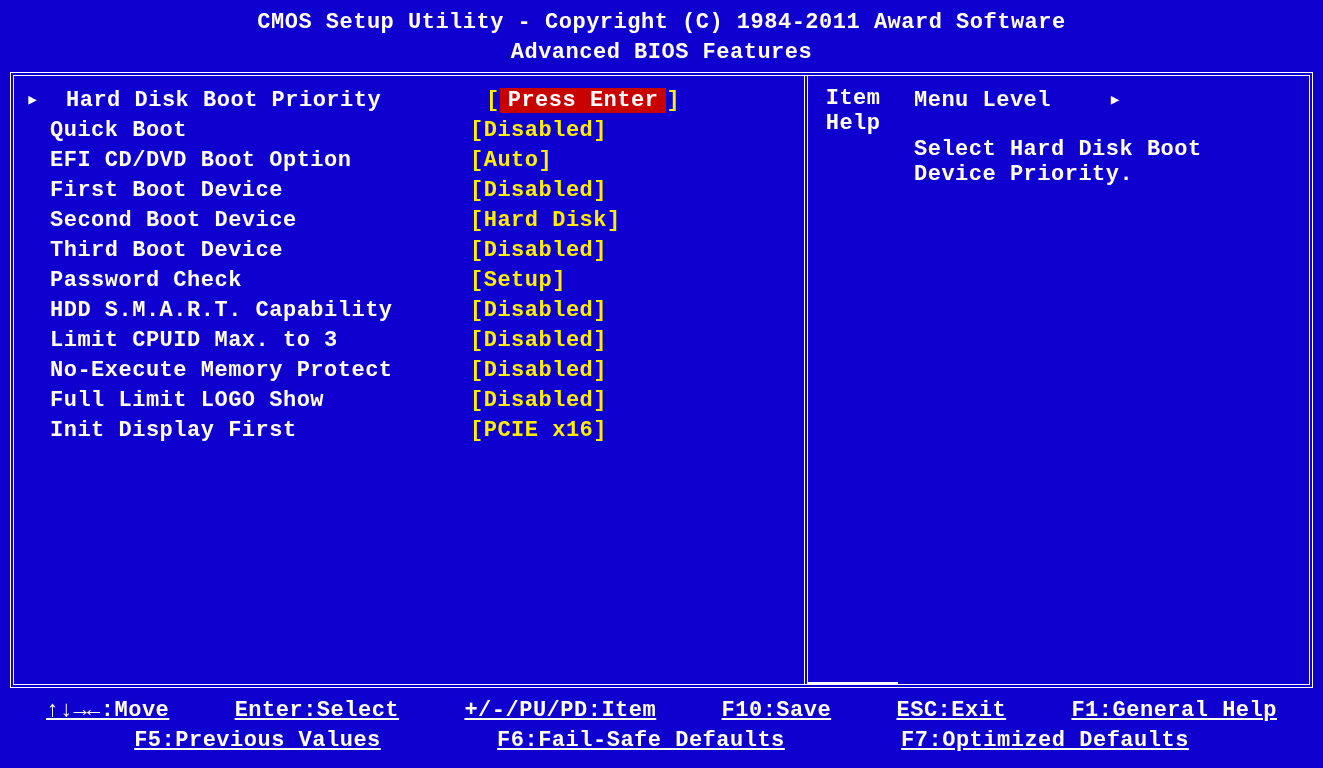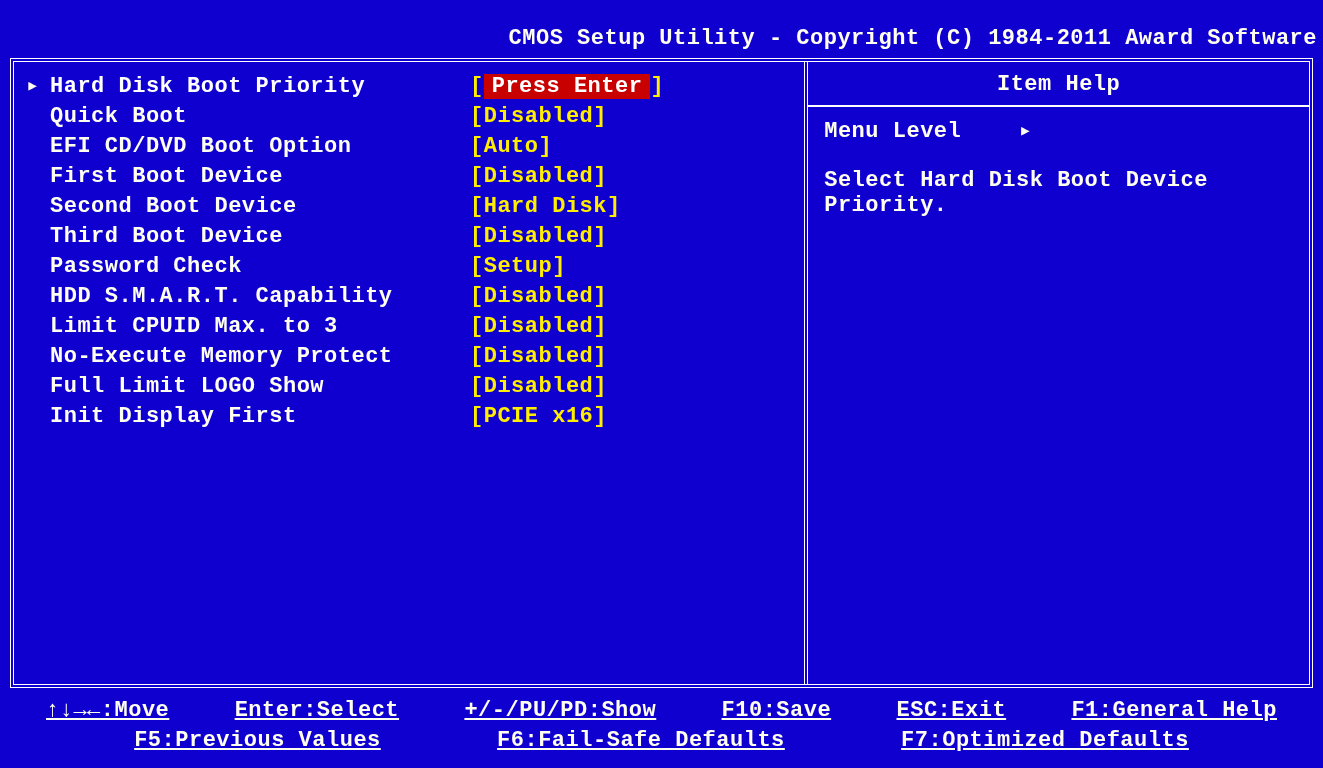--- a/index.html
+++ b/index.html
@@ -12,39 +12,38 @@
     color: #fffff0;
     overflow: hidden;
     letter-spacing: 0.5px;
   }
   .screen {
     width: 100%; height: 100%;
     display: flex; flex-direction: column;
     padding: 6px;
   }
   .header {
-    text-align: right;
+    text-align: center;
     line-height: 30px;
     padding: 2px 0 2px 0;
-    margin-top: 16px;
   }
   .boxframe {
     flex: 1;
     border: 4px double #ffffff;
     margin: 2px 4px 6px 4px;
     display: flex;
   }
   .leftpane {
     flex: 1.55;
     border-right: 4px double #ffffff;
     padding: 10px 8px 10px 6px;
   }
   .rightpane {
     flex: 1;
-    display: flex; flex-direction: column;
+    display: flex; 
   }
   .helptitle {
     text-align: center;
     padding: 10px 0 8px 0;
     border-bottom: 2px solid #ffffff;
   }
   .helpbody {
     padding: 10px 16px;
   }
   .menulvl {
@@ -54,37 +53,38 @@
   .row {
     display: flex;
     line-height: 30px;
     white-space: pre;
   }
   .row .cursor-col { width: 30px; text-align: left; padding-left:6px;}
   .row .label-col { width: 420px; }
   .row .val-col { }
   .brk { color: #ffee00; } 
   .val { color: #ffee00; }
-  .sel .label-col { color: #ffffff; }
+  .sel .label-col { color: #ffffff; margin-left: 16px; }
   .sel .val { background: #c80000; color: #ffffff; padding: 0 8px;}
   .footer {
     padding: 2px 10px 6px 10px;
     line-height: 30px;
   }
   .frow { display:flex; justify-content: space-between; padding: 0 30px;}
   .frow2 { display:flex; justify-content: space-around; padding: 0 60px;}
   .fitem { white-space: pre; text-decoration: underline; }
 </style>
 </head>
 <body>
 
 <div class="screen">
 
   <div class="header">
     <div>CMOS Setup Utility - Copyright (C) 1984-2011 Award Software</div>
+    <div>Advanced BIOS Features</div>
   </div>
 
   <div class="boxframe">
     <div class="leftpane" id="leftpane">
         <div class="row sel"><span class="cursor-col">▸</span><span class="label-col">Hard Disk Boot Priority</span><span class="val-col"><span class="brk">[</span><span class="val">Press Enter</span><span class="brk">]</span></span></div>
         <div class="row"><span class="cursor-col"> </span><span class="label-col">Quick Boot</span><span class="val-col"><span class="brk">[</span><span class="val">Disabled</span><span class="brk">]</span></span></div>
         <div class="row"><span class="cursor-col"> </span><span class="label-col">EFI CD/DVD Boot Option</span><span class="val-col"><span class="brk">[</span><span class="val">Auto</span><span class="brk">]</span></span></div>
         <div class="row"><span class="cursor-col"> </span><span class="label-col">First Boot Device</span><span class="val-col"><span class="brk">[</span><span class="val">Disabled</span><span class="brk">]</span></span></div>
         <div class="row"><span class="cursor-col"> </span><span class="label-col">Second Boot Device</span><span class="val-col"><span class="brk">[</span><span class="val">Hard Disk</span><span class="brk">]</span></span></div>
         <div class="row"><span class="cursor-col"> </span><span class="label-col">Third Boot Device</span><span class="val-col"><span class="brk">[</span><span class="val">Disabled</span><span class="brk">]</span></span></div>
@@ -106,21 +106,21 @@
         </div>
         <div>Select Hard Disk Boot Device Priority.</div>
       </div>
     </div>
   </div>
 
   <div class="footer">
     <div class="frow">
       <span class="fitem">↑↓→←:Move</span>
       <span class="fitem">Enter:Select</span>
-      <span class="fitem">+/-/PU/PD:Show</span>
+      <span class="fitem">+/-/PU/PD:Item</span>
       <span class="fitem">F10:Save</span>
       <span class="fitem">ESC:Exit</span>
       <span class="fitem">F1:General Help</span>
     </div>
     <div class="frow2">
       <span class="fitem">F5:Previous Values</span>
       <span class="fitem">F6:Fail-Safe Defaults</span>
       <span class="fitem">F7:Optimized Defaults</span>
     </div>
   </div>

